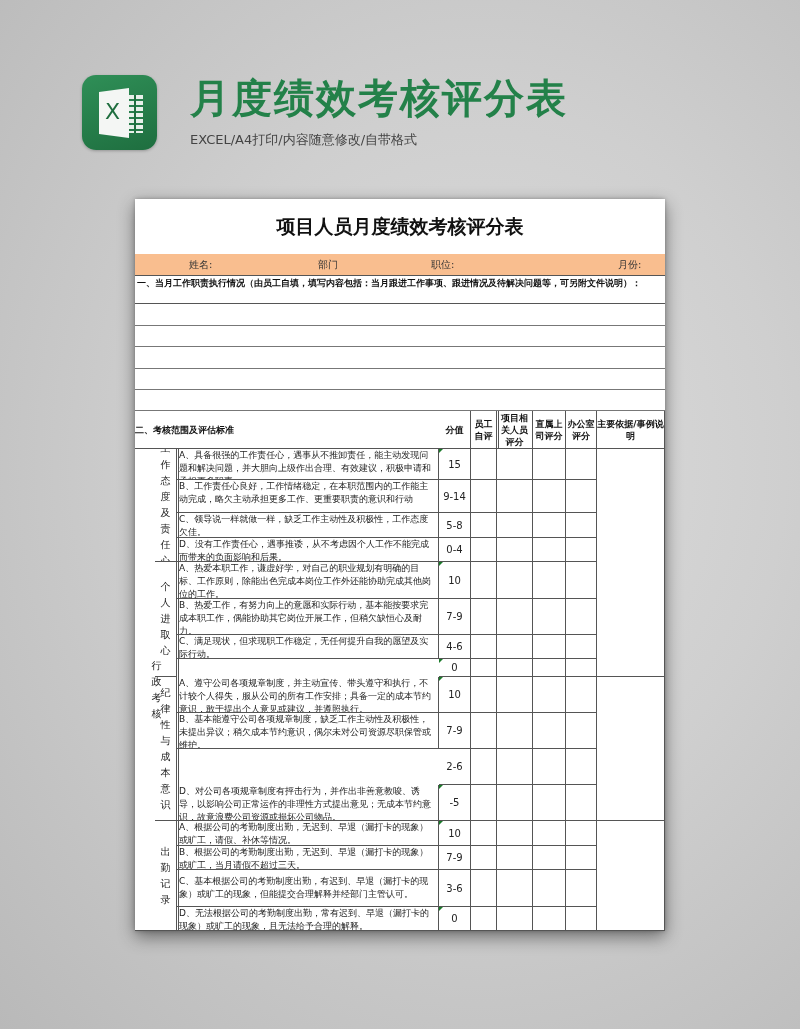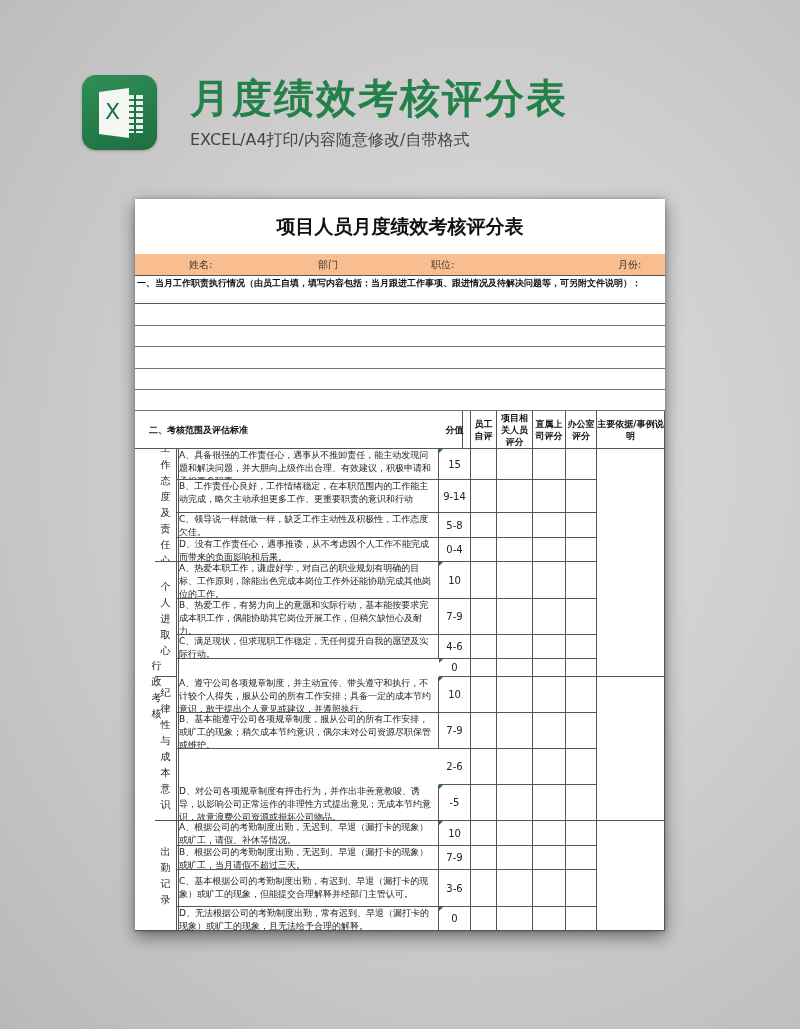--- a/index.html
+++ b/index.html
@@ -29,21 +29,21 @@
         repeating-linear-gradient(to bottom, #e8f0ea 0 4px, transparent 4px 6px);
     }
     .logo .grid2 {
       position: absolute; left: 52px; top: 20px; width: 2px; height: 38px; background: #1f6e3f;
     }
     .main-title {
       position: absolute; left: 190px; top: 74px; font-size: 40px; font-weight: bold;
       color: #238149; letter-spacing: 2px; line-height: 48px;
     }
     .sub-title {
-      position: absolute; left: 190px; top: 128px; font-size: 16px; color: #444; line-height: 24px;
+      position: absolute; left: 190px; top: 128px; font-size: 13px; color: #444; line-height: 24px;
     }
     .paper {
       position: absolute; left: 135px; top: 199px; width: 530px; height: 732px;
       background: #fff;
       box-shadow: 0 6px 16px rgba(0,0,0,0.45), 0 0 4px rgba(0,0,0,0.25);
       overflow: hidden;
     }
     .abs { position: absolute; }
     .doc-title {
       left: 0; top: 0; width: 530px; height: 55px; text-align: center;
@@ -96,21 +96,21 @@
   </div>
 
   <div class="abs sec1">一、当月工作职责执行情况（由员工自填，填写内容包括：当月跟进工作事项、跟进情况及待解决问题等，可另附文件说明）：</div>
 
   <div class="abs blank" style="top:105px;height:22px"></div>
   <div class="abs blank" style="top:127px;height:21px"></div>
   <div class="abs blank" style="top:148px;height:22px"></div>
   <div class="abs blank" style="top:170px;height:21px"></div>
   <div class="abs blank" style="top:191px;height:21px"></div>
 
-  <div class="cell hdr" style="left:0;top:212px;width:328px;height:38px;display:flex;align-items:center;padding-left:14px">二、考核范围及评估标准</div>
+  <div class="cell hdr" style="left:0;top:212px;width:364px;height:38px;display:flex;align-items:center;padding-left:0">二、考核范围及评估标准</div>
   <div class="cell hdr center" style="left:304px;top:212px;width:32px;height:38px">分值</div>
   <div class="cell hdr center" style="left:336px;top:212px;width:26px;height:38px">员工自评</div>
   <div class="cell hdr center" style="left:362px;top:212px;width:36px;height:38px">项目相关人员评分</div>
   <div class="cell hdr center" style="left:398px;top:212px;width:33px;height:38px">直属上司评分</div>
   <div class="cell hdr center" style="left:431px;top:212px;width:31px;height:38px">办公室评分</div>
   <div class="cell hdr center" style="left:462px;top:212px;width:68px;height:38px">主要依据/事例说明</div>
 
   <div class="cell vert" style="left:0;top:250px;width:44px;height:482px">
     <span>行政考核</span>
   </div>
@@ -199,21 +199,21 @@
   <div class="cell txt" style="left:42px;top:478px;width:262px;height:36px">A、遵守公司各项规章制度，并主动宣传、带头遵守和执行，不计较个人得失，服从公司的所有工作安排；具备一定的成本节约意识，敢于提出个人意见或建议，并遵照执行。</div>
   <div class="cell center score" style="left:304px;top:478px;width:32px;height:36px">
       <i class="tri"></i>
       <span>10</span>
     </div>
   <div class="cell" style="left:336px;top:478px;width:26px;height:36px"></div>
   <div class="cell" style="left:362px;top:478px;width:36px;height:36px"></div>
   <div class="cell" style="left:398px;top:478px;width:33px;height:36px"></div>
   <div class="cell" style="left:431px;top:478px;width:31px;height:36px"></div>
 
-  <div class="cell txt" style="left:42px;top:514px;width:262px;height:36px">B、基本能遵守公司各项规章制度，服从公司的所有工作安排，或旷工的现象；稍欠成本节约意识，偶尔未对公司资源尽职保管或维护。</div>
+  <div class="cell txt" style="left:42px;top:514px;width:262px;height:36px">B、基本能遵守公司各项规章制度，缺乏工作主动性及积极性，未提出异议；稍欠成本节约意识，偶尔未对公司资源尽职保管或维护。</div>
   <div class="cell center score" style="left:304px;top:514px;width:32px;height:36px">7-9</div>
   <div class="cell" style="left:336px;top:514px;width:26px;height:36px"></div>
   <div class="cell" style="left:362px;top:514px;width:36px;height:36px"></div>
   <div class="cell" style="left:398px;top:514px;width:33px;height:36px"></div>
   <div class="cell" style="left:431px;top:514px;width:31px;height:36px"></div>
 
   <div class="cell center score" style="left:304px;top:550px;width:32px;height:36px">2-6</div>
   <div class="cell" style="left:336px;top:550px;width:26px;height:36px"></div>
   <div class="cell" style="left:362px;top:550px;width:36px;height:36px"></div>
   <div class="cell" style="left:398px;top:550px;width:33px;height:36px"></div>

